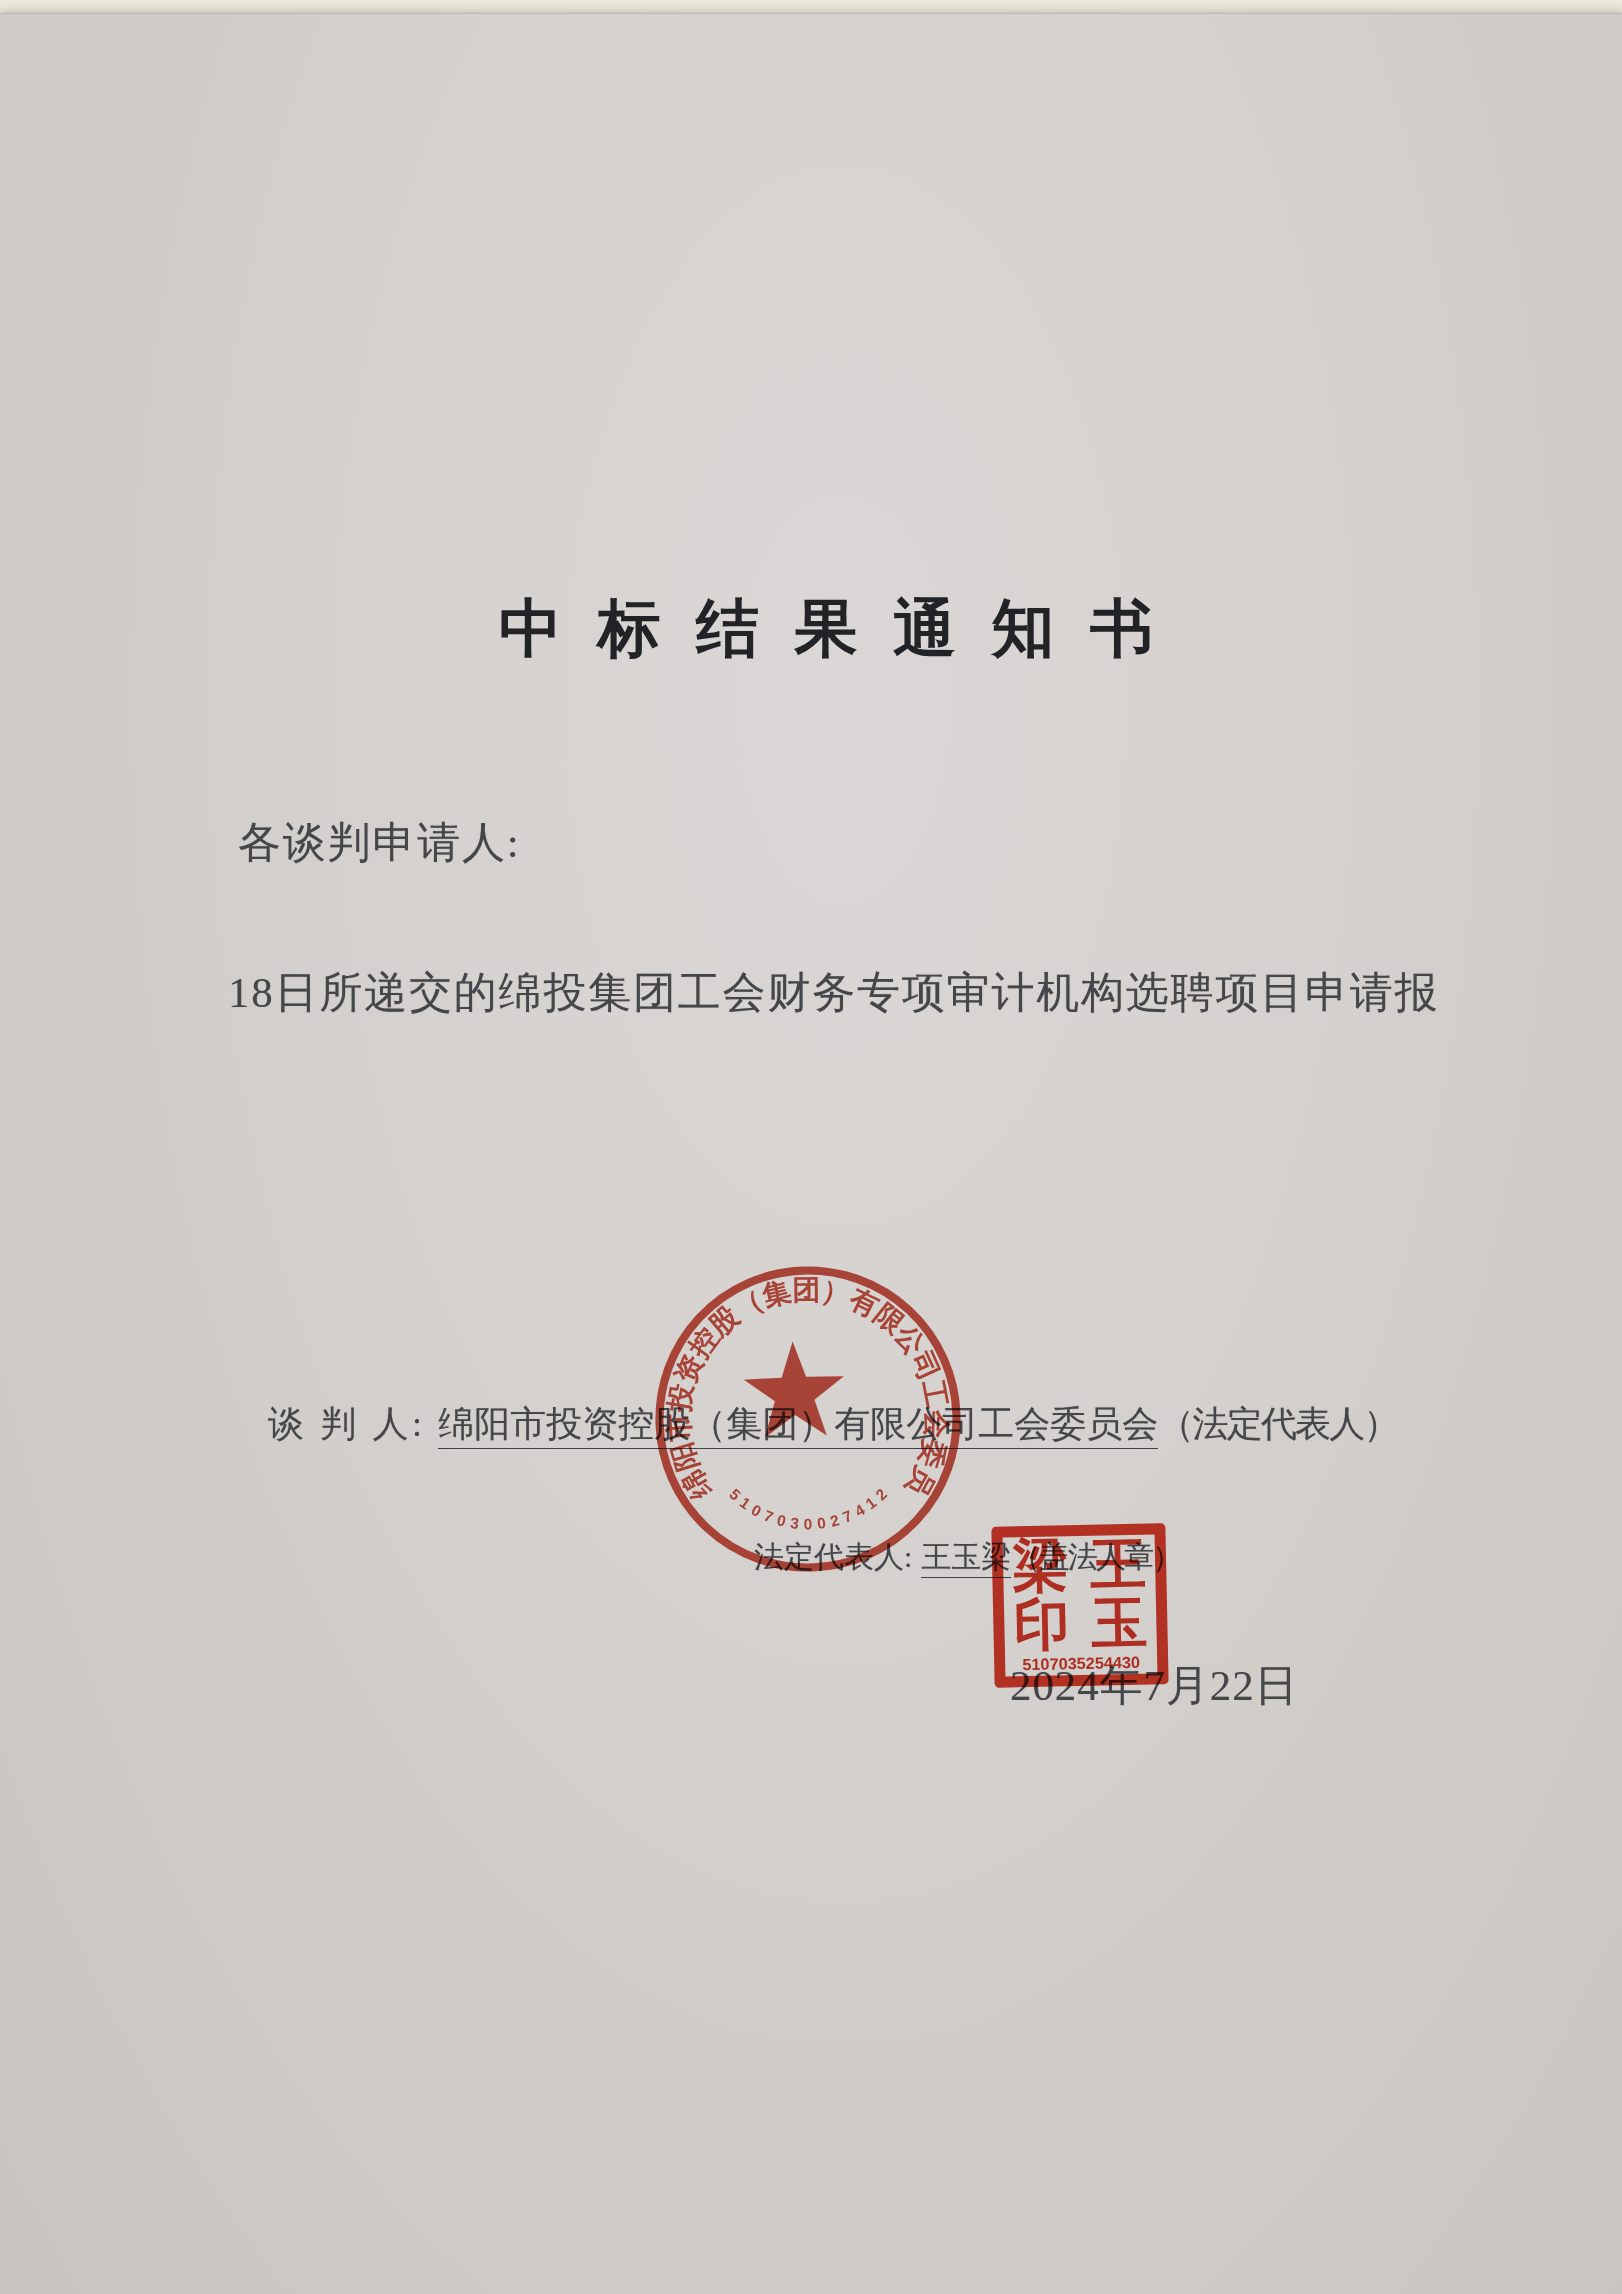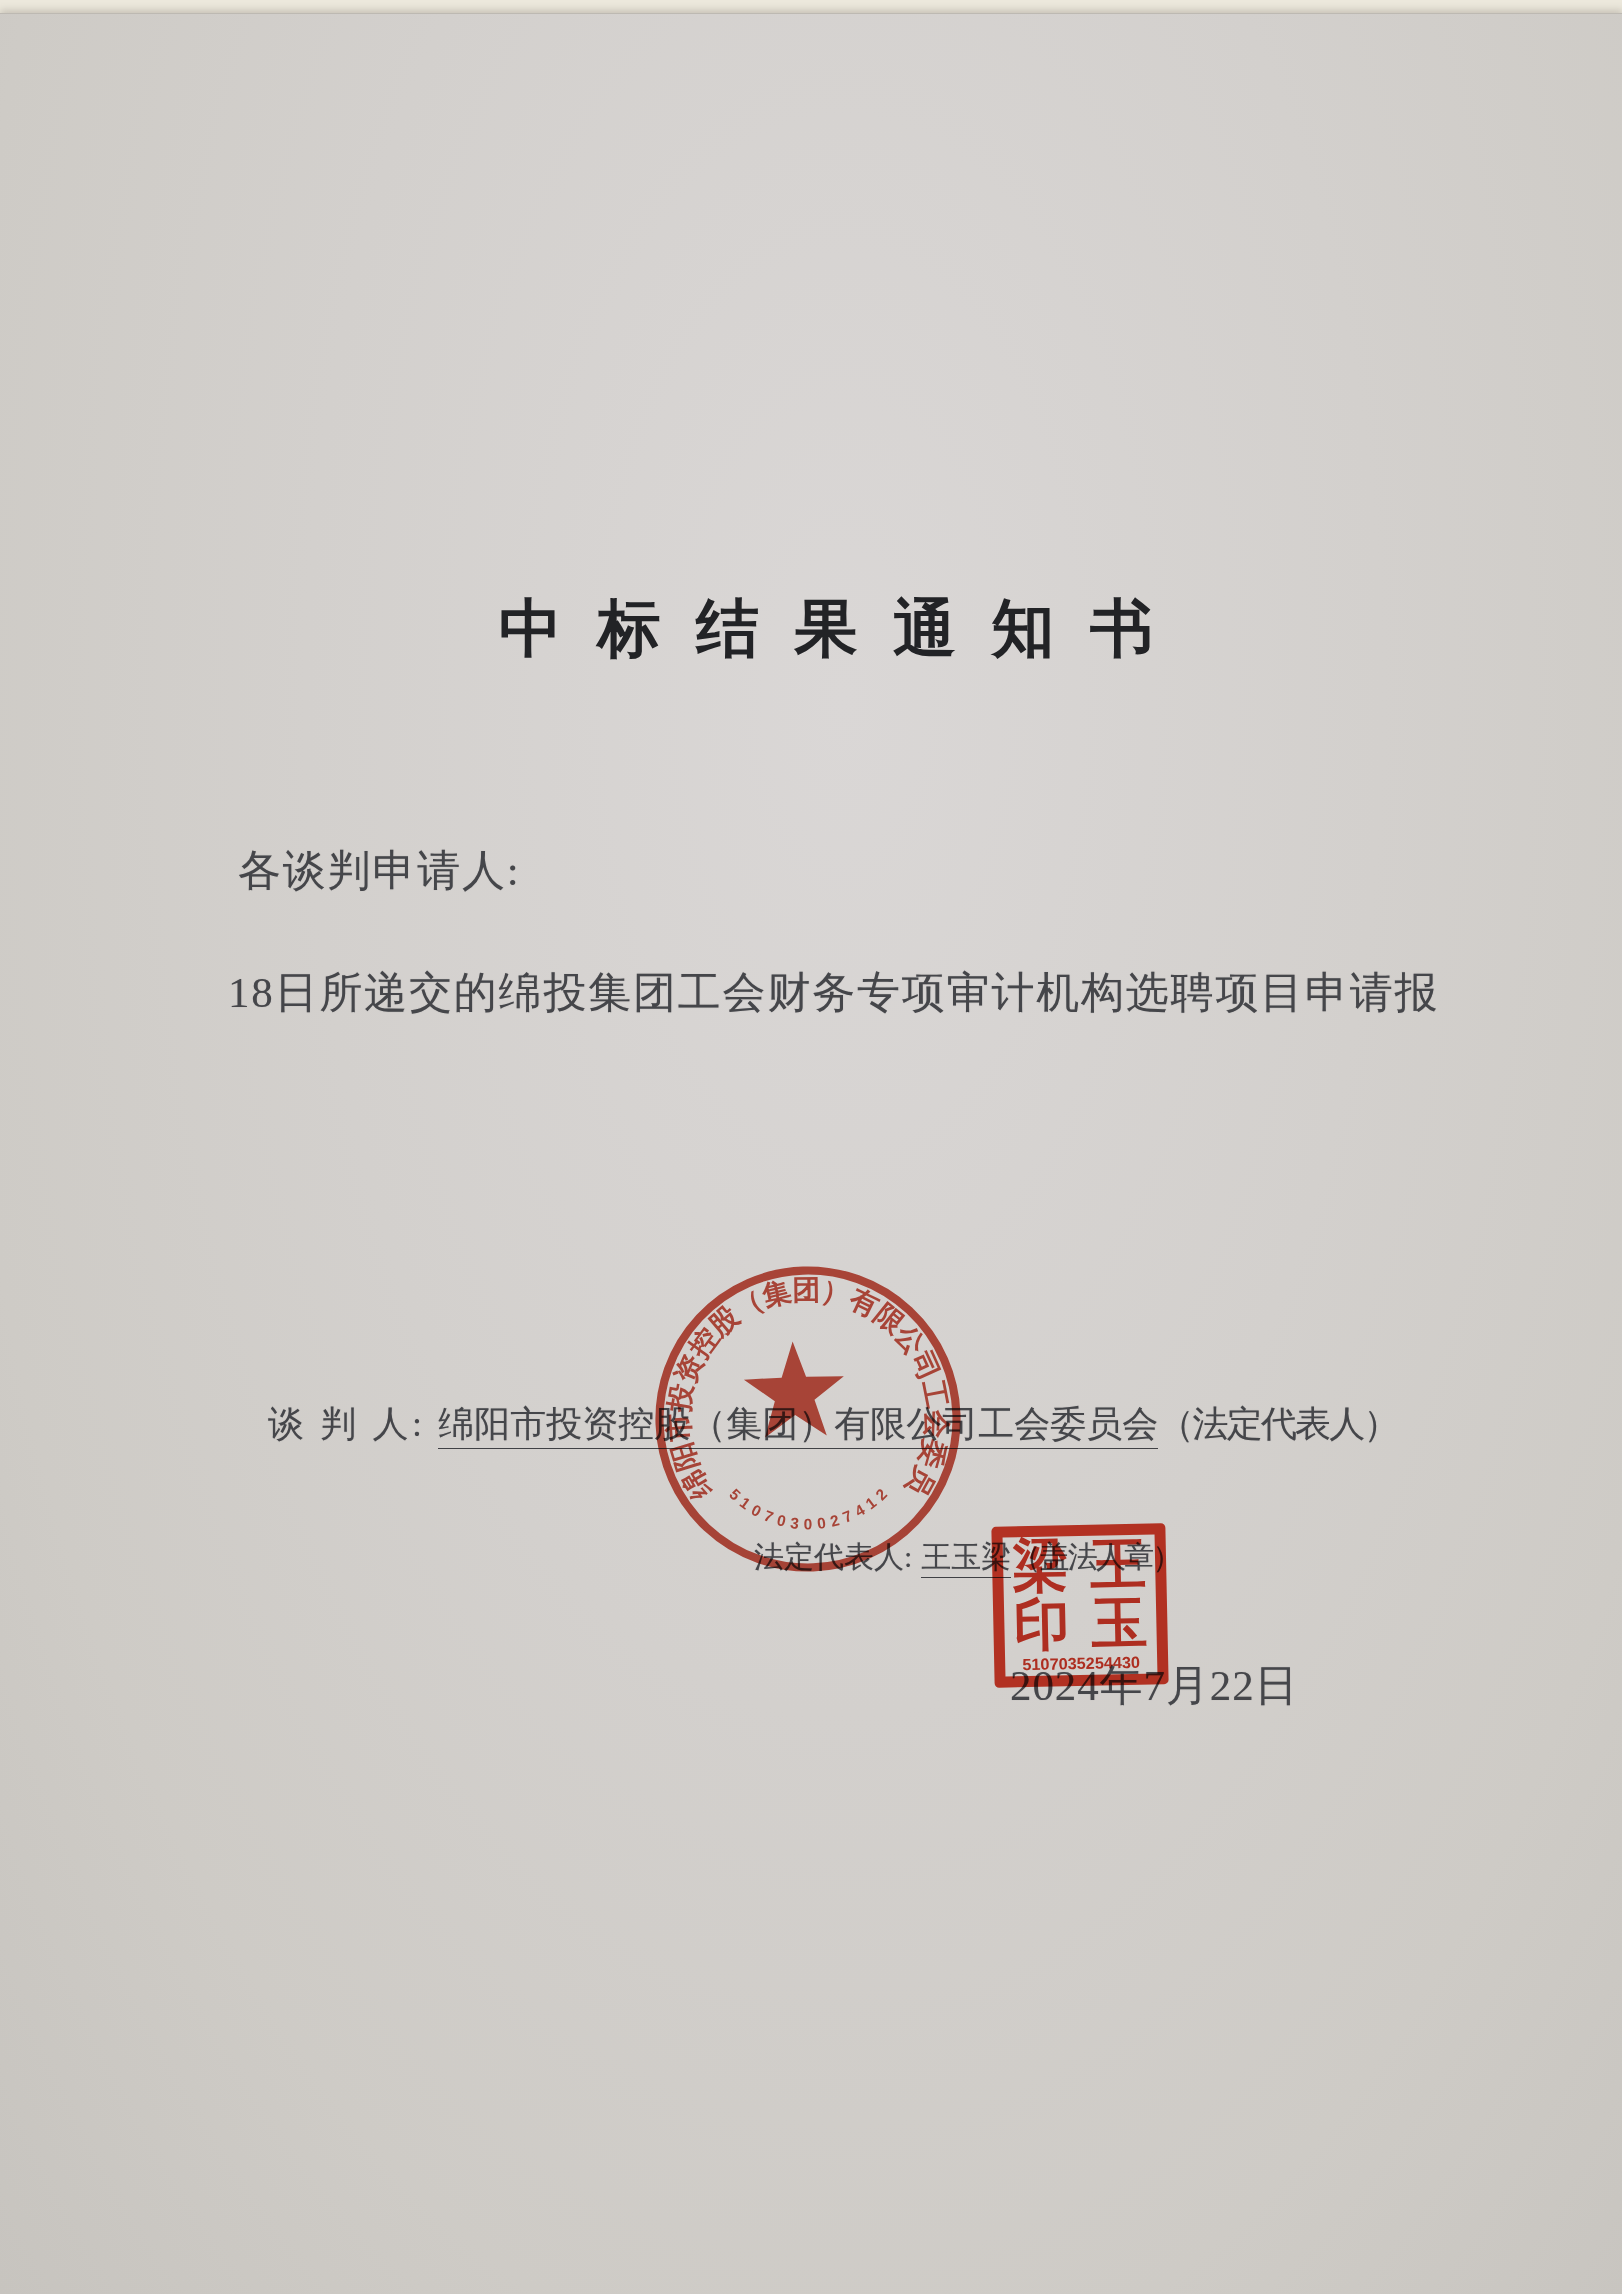--- a/index.html
+++ b/index.html
@@ -23,21 +23,21 @@
     font-family:"Liberation Sans", sans-serif;
     font-size:63px;font-weight:700;letter-spacing:9px;
     color:#222326;
   }
   .line{
     position:absolute;
     font-size:43px;color:#45464a;letter-spacing:1.8px;
     white-space:nowrap;
     text-shadow:0 0 0.9px rgba(70,70,74,.35);
   }
-  .salutation{left:238px;top:828px;}
+  .salutation{left:238px;top:800px;}
   .l1{left:342px;top:879px;}
   .l2{left:228px;top:950px;text-align:center;}
   .l3{left:228px;top:1020px;}
   .l4{left:342px;top:1120px;}
   .negotiator{left:268px;top:1386px;font-size:36px;letter-spacing:0;}
   .negotiator .label{letter-spacing:3.6px;margin-right:12.7px;}
   .legalrep{left:754px;top:1523px;font-size:30px;letter-spacing:0;}
   .legalrep .label{margin-right:9px;}
   .uline{
     border-bottom:1.8px solid #404145;

